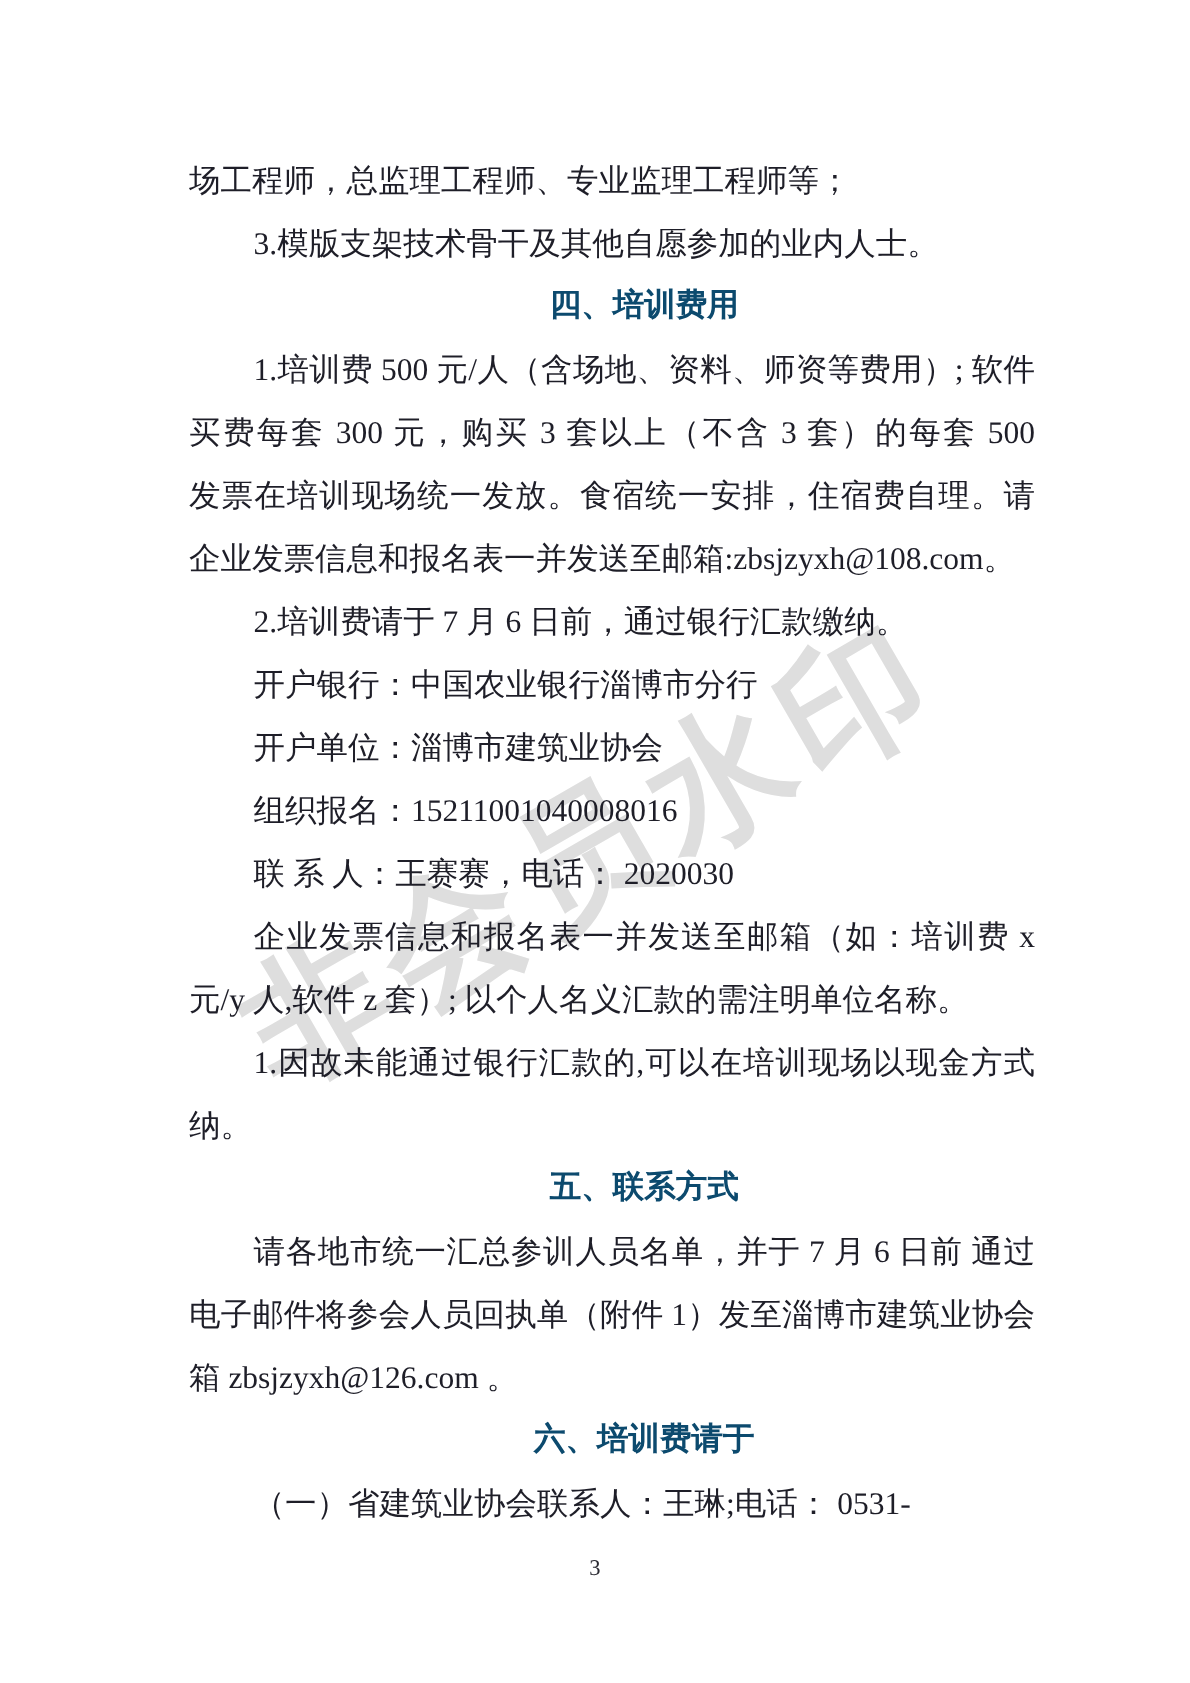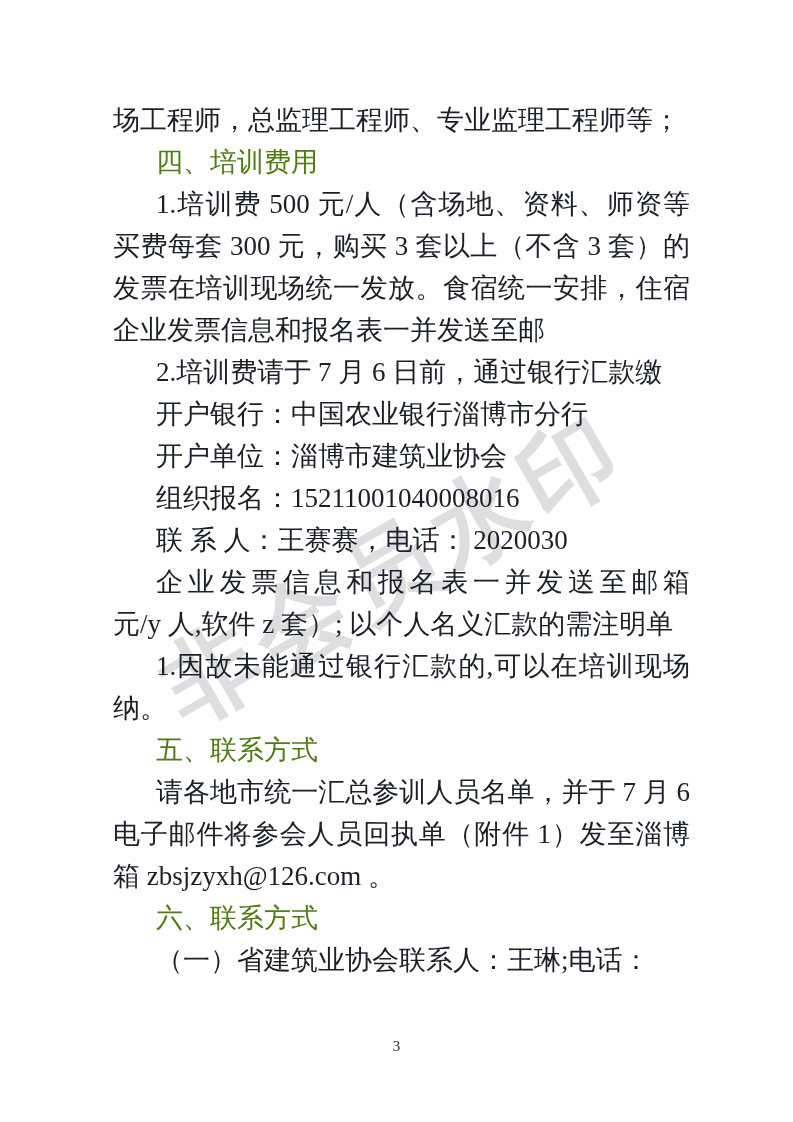--- a/index.html
+++ b/index.html
@@ -33,27 +33,29 @@
   .content {
     position: absolute;
     left: 113px;
     top: 99px;
     width: 577px;
     z-index: 1;
   }
   .line {
     height: 42px;
     line-height: 42px;
-    font-size: 27px;
+    font-size: 21px;
     overflow: hidden;
+    margin-left: 13px;
   }
   .line.heading {
     font-family: "Liberation Sans", "DejaVu Sans", sans-serif;
-    font-weight: normal;
-    color: #4d7c0f;
+    font-weight: bold;
+    color: #0c4a6e;
+    text-align: center;
   }
   .line.indent {
     text-indent: 43px;
   }
   .line.justify {
     text-align: justify;
     text-align-last: justify;
     text-justify: inter-character;
   }
   .pageno {
@@ -68,36 +70,37 @@
   }
 </style>
 </head>
 <body>
 
 <div class="page">
   <div class="watermark">非会员水印</div>
 
   <div class="content">
       <div class="line">场工程师，总监理工程师、专业监理工程师等；</div>
+      <div class="line indent">3.模版支架技术骨干及其他自愿参加的业内人士。</div>
       <div class="line heading indent">四、培训费用</div>
       <div class="line indent justify">1.培训费 500 元/人（含场地、资料、师资等费用）; 软件购</div>
       <div class="line justify">买费每套 300 元，购买 3 套以上（不含 3 套）的每套 500 元；</div>
       <div class="line justify">发票在培训现场统一发放。食宿统一安排，住宿费自理。请将</div>
       <div class="line">企业发票信息和报名表一并发送至邮箱:zbsjzyxh@108.com。</div>
       <div class="line indent">2.培训费请于 7 月 6 日前，通过银行汇款缴纳。</div>
       <div class="line indent">开户银行：中国农业银行淄博市分行</div>
       <div class="line indent">开户单位：淄博市建筑业协会</div>
       <div class="line indent">组织报名：15211001040008016</div>
       <div class="line indent">联 系 人：王赛赛，电话： 2020030</div>
       <div class="line indent justify">企业发票信息和报名表一并发送至邮箱（如：培训费 x</div>
       <div class="line">元/y 人,软件 z 套）; 以个人名义汇款的需注明单位名称。</div>
       <div class="line indent justify">1.因故未能通过银行汇款的,可以在培训现场以现金方式缴</div>
       <div class="line">纳。</div>
       <div class="line heading indent">五、联系方式</div>
       <div class="line indent justify">请各地市统一汇总参训人员名单，并于 7 月 6 日前 通过</div>
       <div class="line justify">电子邮件将参会人员回执单（附件 1）发至淄博市建筑业协会邮</div>
       <div class="line">箱 zbsjzyxh@126.com 。</div>
-      <div class="line heading indent">六、联系方式</div>
+      <div class="line heading indent">六、培训费请于</div>
       <div class="line indent">（一）省建筑业协会联系人：王琳;电话： 0531-73552677</div>
     </div>
 
   <div class="pageno">3</div>
 </div>
 
 </body></html>

